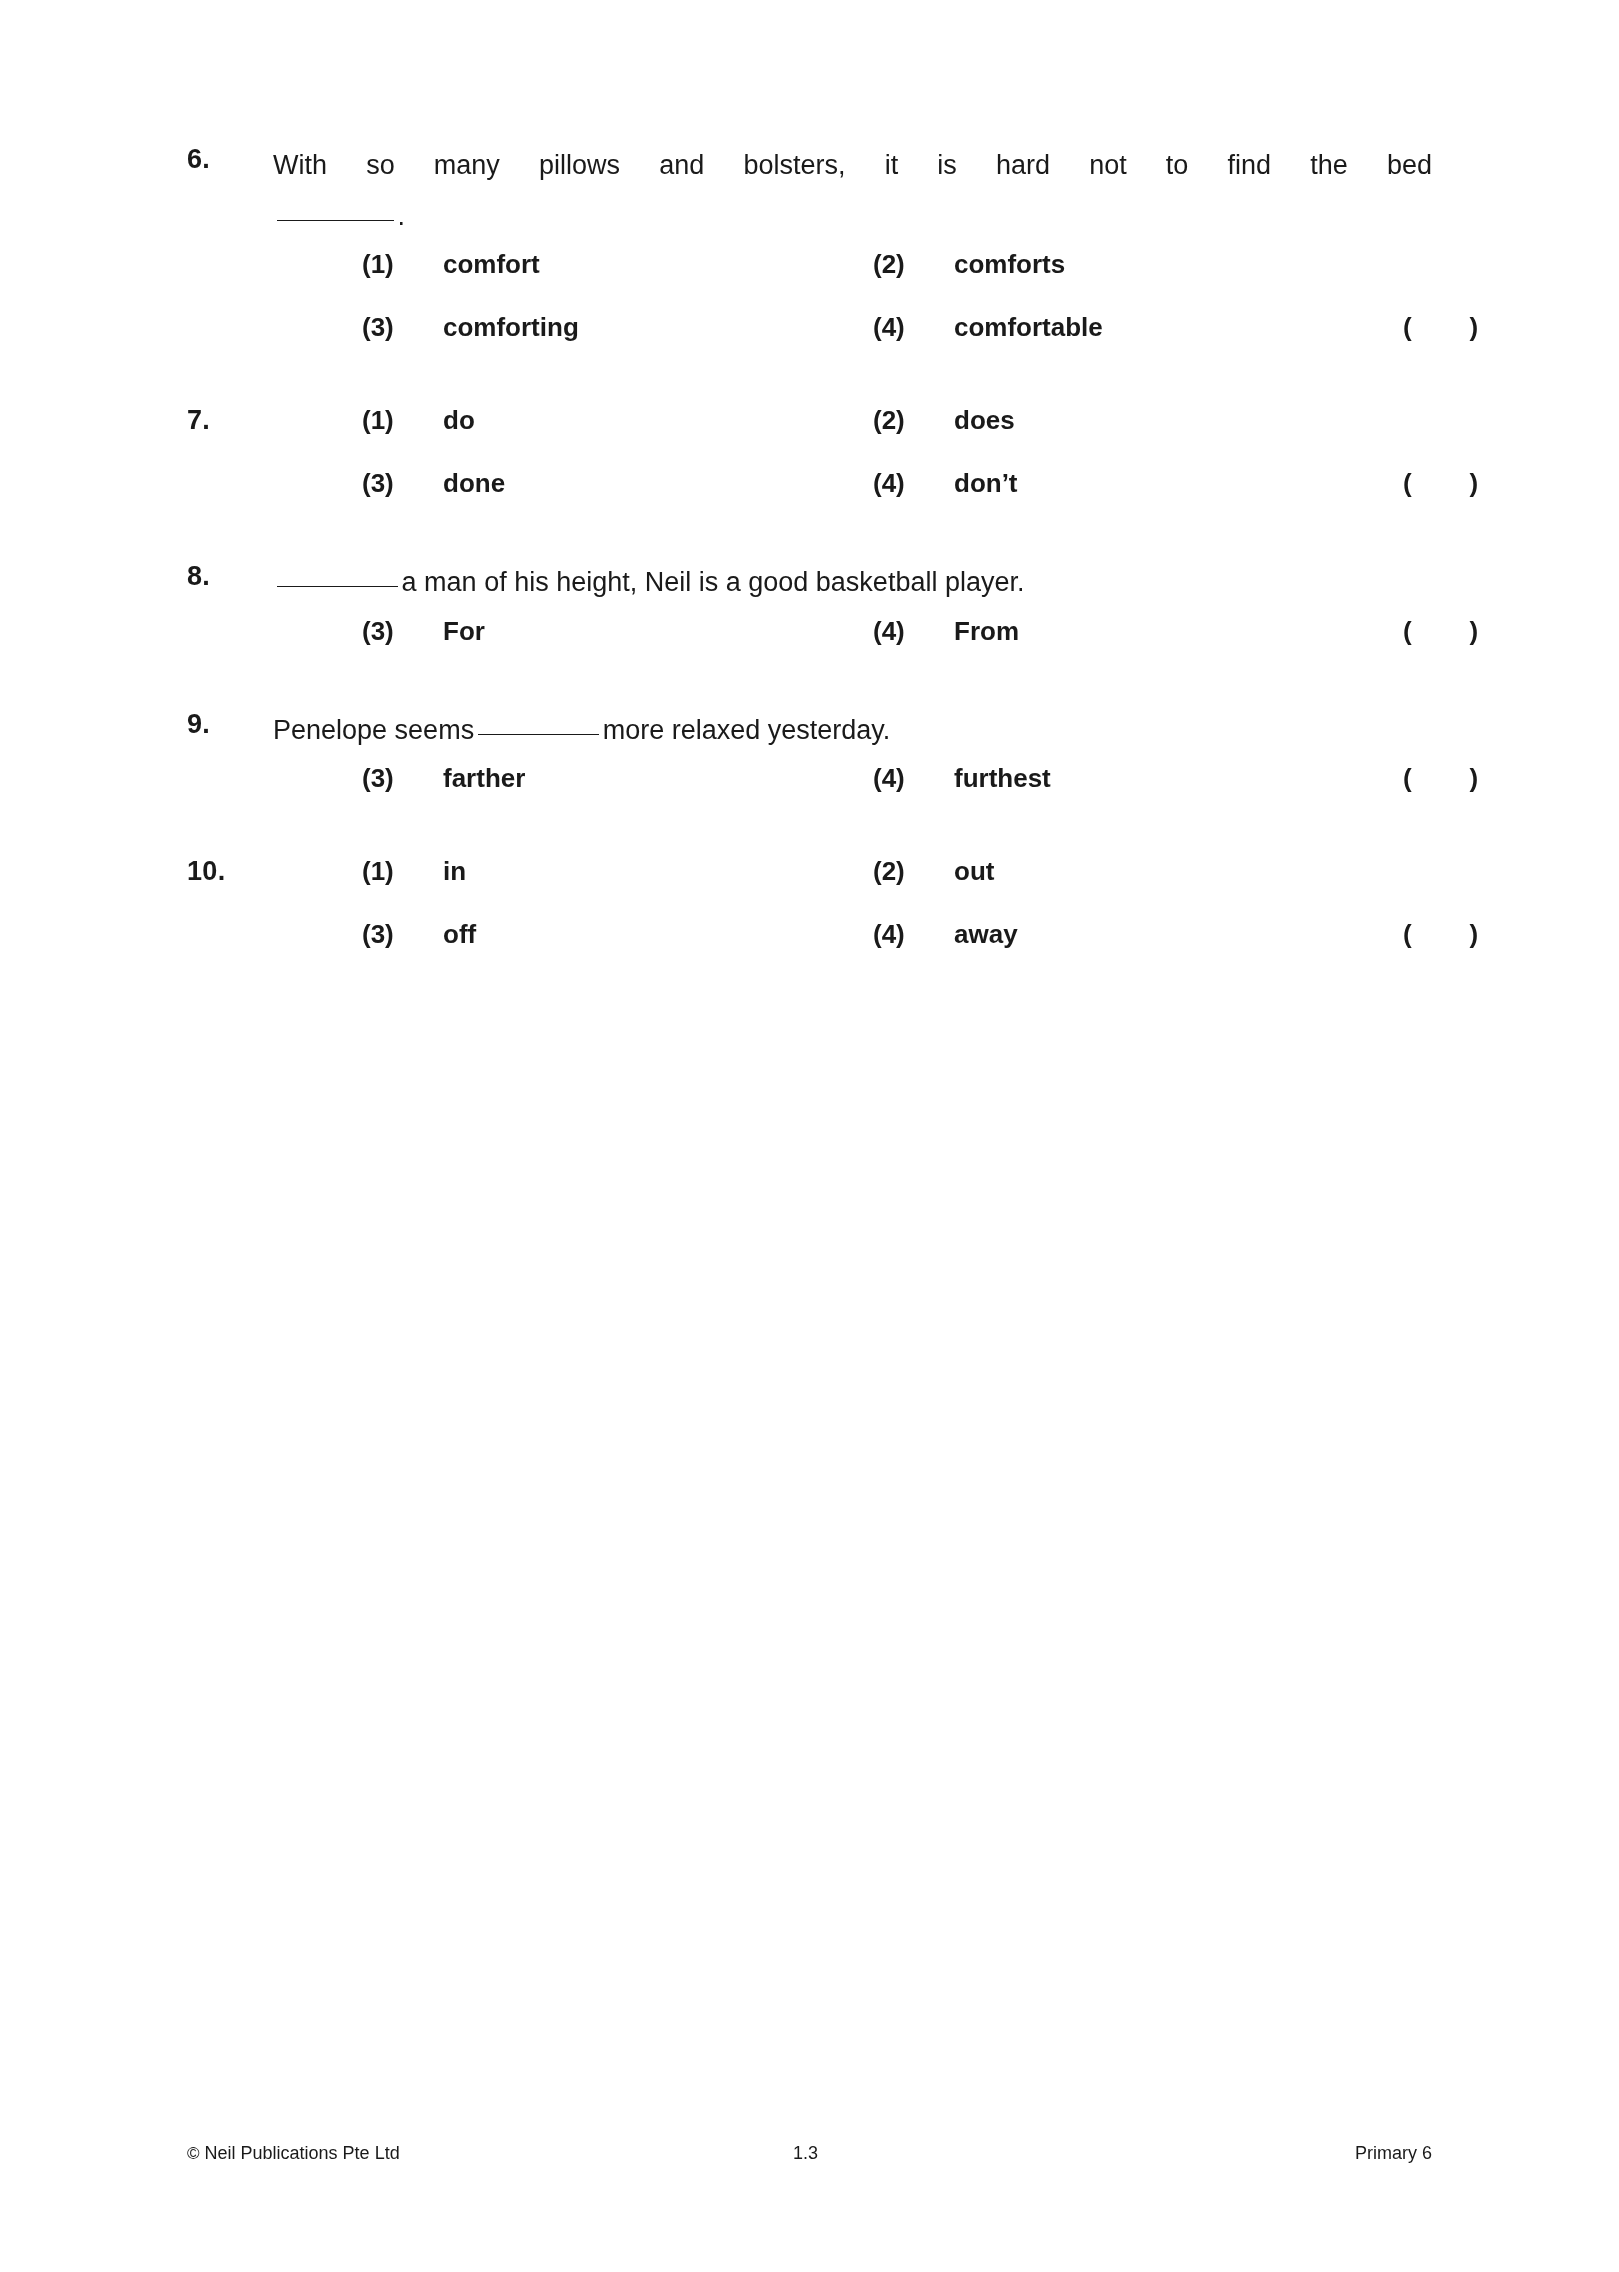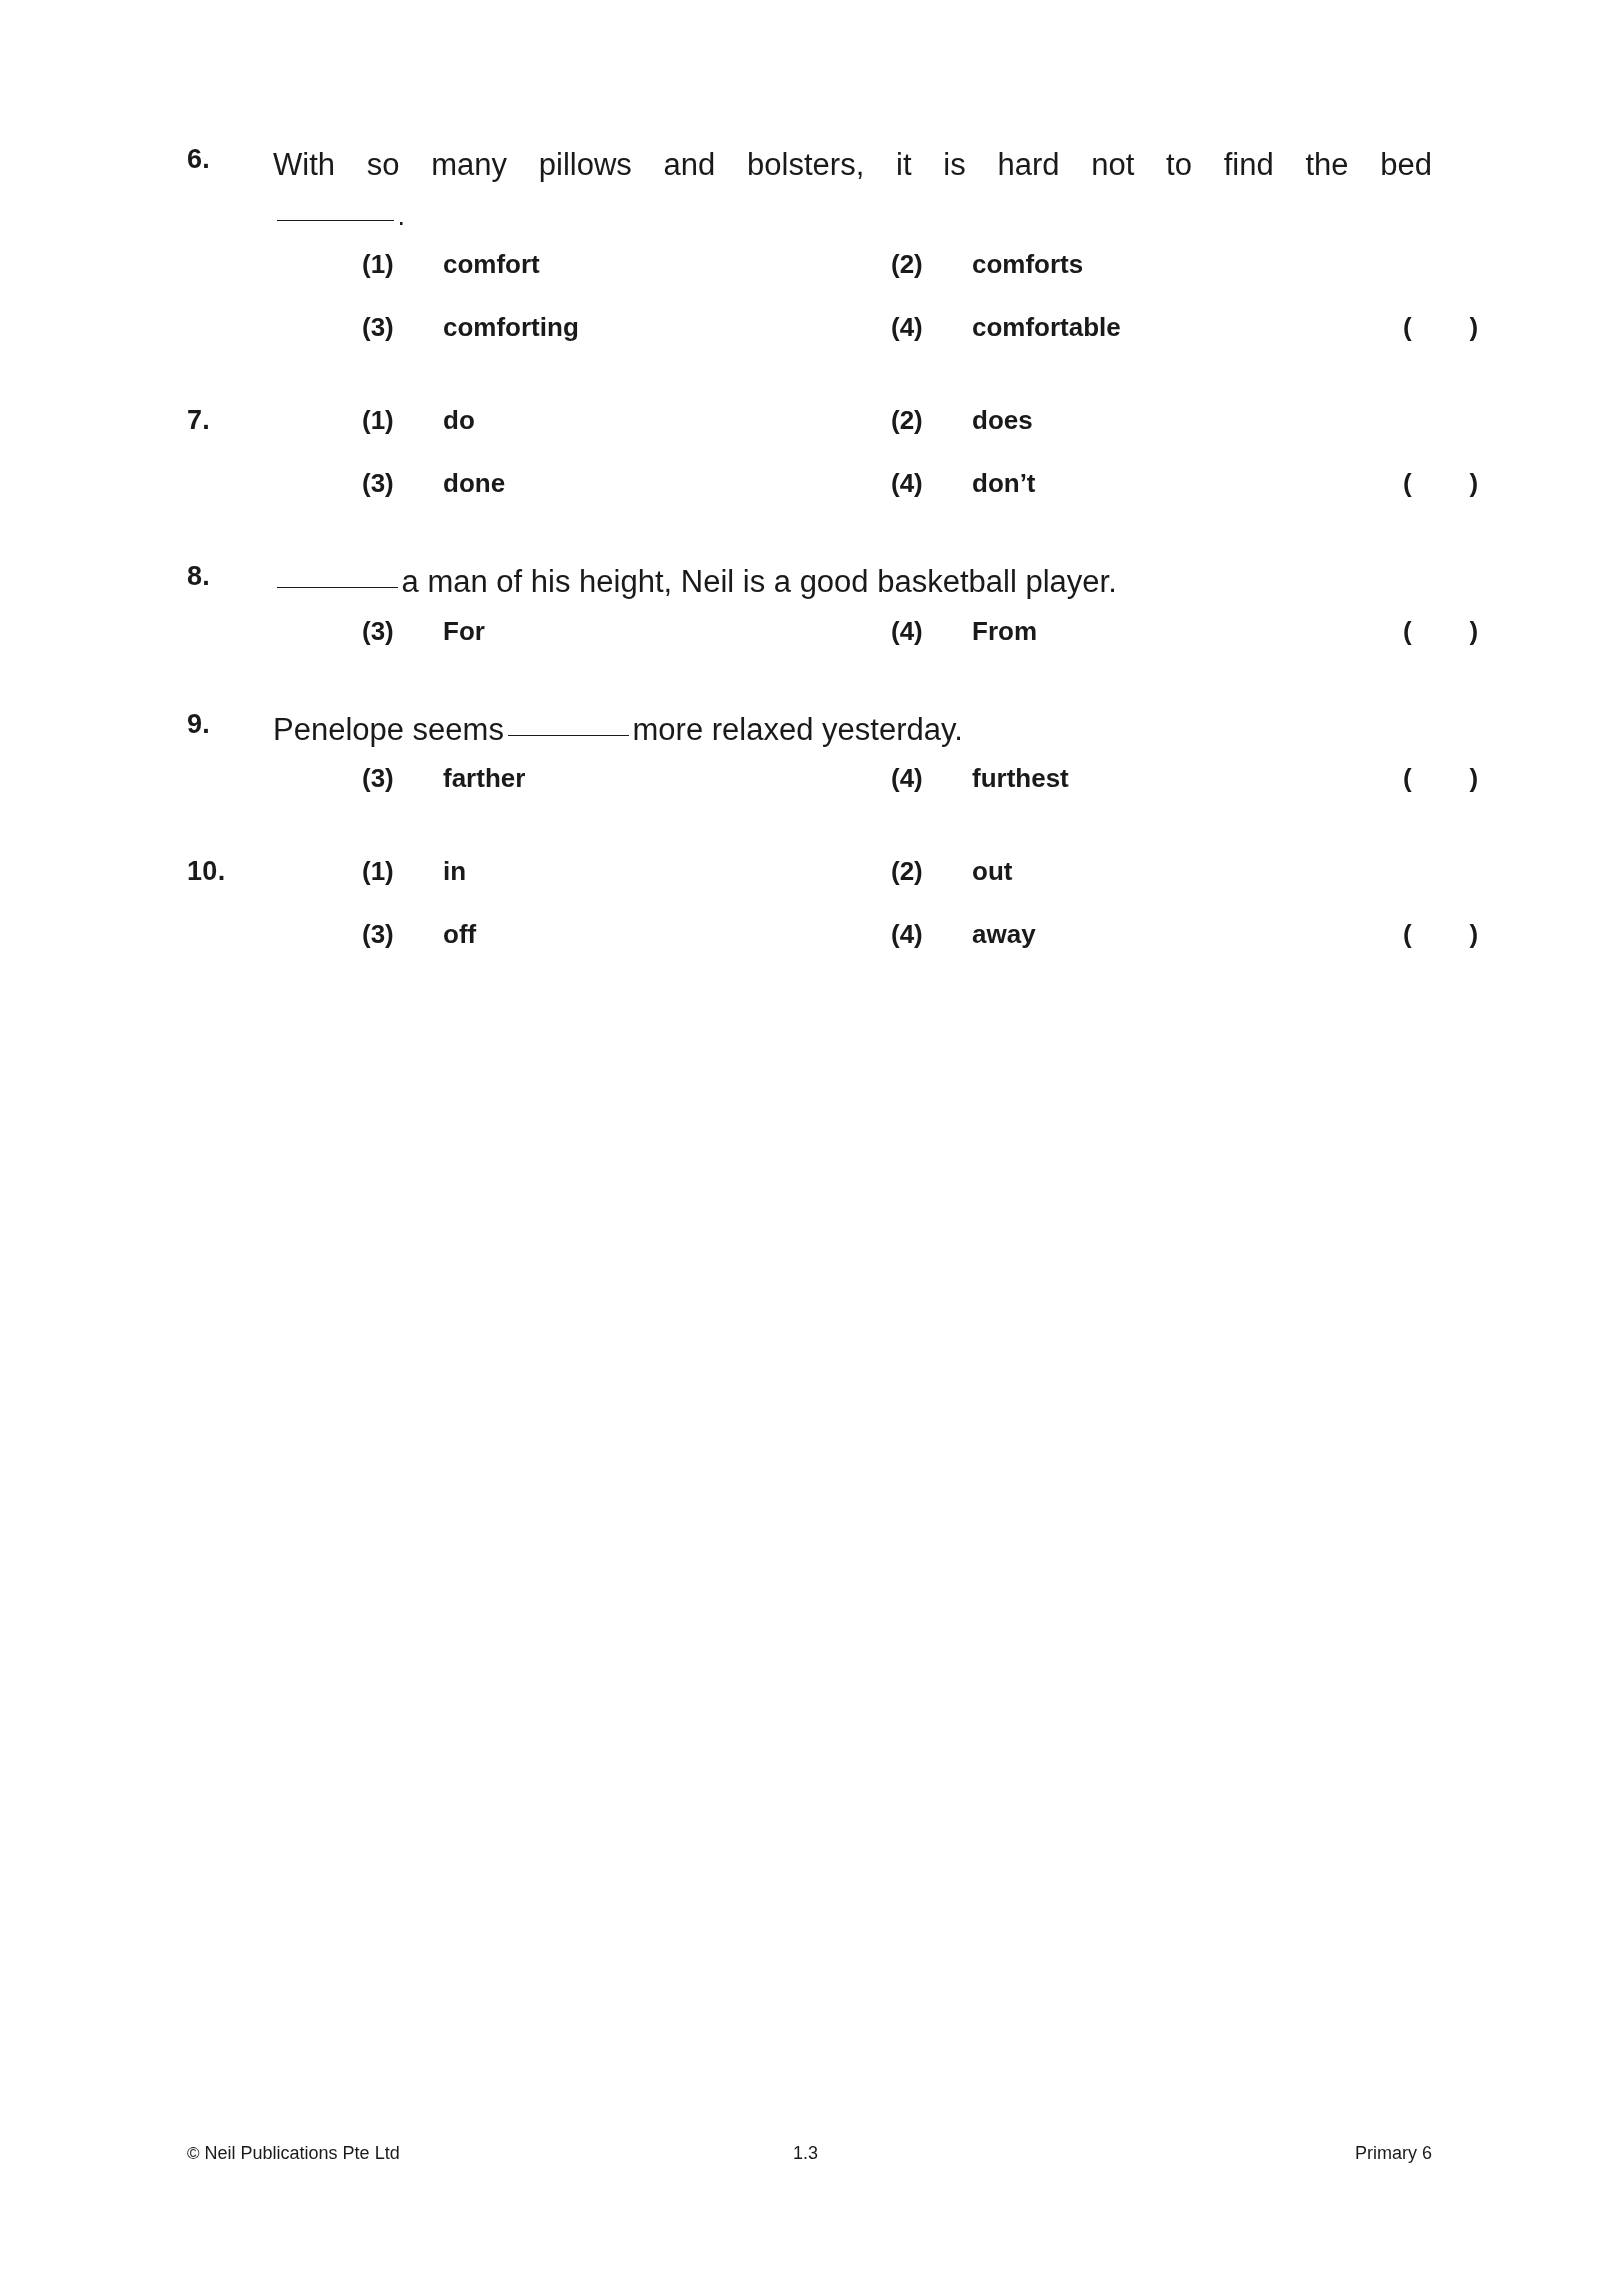--- a/index.html
+++ b/index.html
@@ -37,21 +37,21 @@
     font-weight: bold;
     line-height: 1.0;
     letter-spacing: 0.3px;
   }
   .qbody {
     margin-left: 86px;
   }
 
   
   .stem {
-    font-size: 31px;
+    font-size: 27px;
     line-height: 38px;
     white-space: nowrap;
   }
   .stem-just {
     white-space: normal;
     text-align: justify;
     text-align-last: justify;
     word-spacing: 1.3px;
   }
   .stem-line2 {
@@ -86,21 +86,21 @@
     top: 0;
     font-size: 26px;
     line-height: 1.0;
     white-space: nowrap;
   }
   .opt .mark {
     display: inline-block;
     width: 81px;
   }
   .opt.col1 { left: 89px; }
-  .opt.col2 { left: 600px; margin-left: 18px; }
+  .opt.col2 { left: 600px; }
 
   .answer-bracket {
     position: absolute;
     top: 0;
     left: 1130px;
     font-size: 26px;
     line-height: 1.0;
     letter-spacing: 0px;
     white-space: pre;
   }

